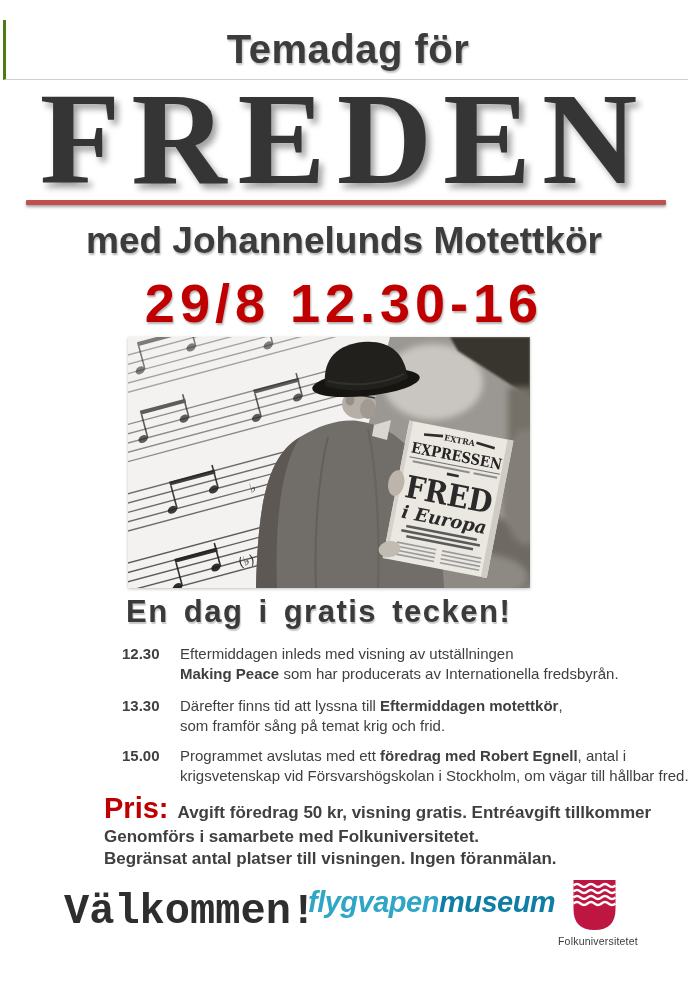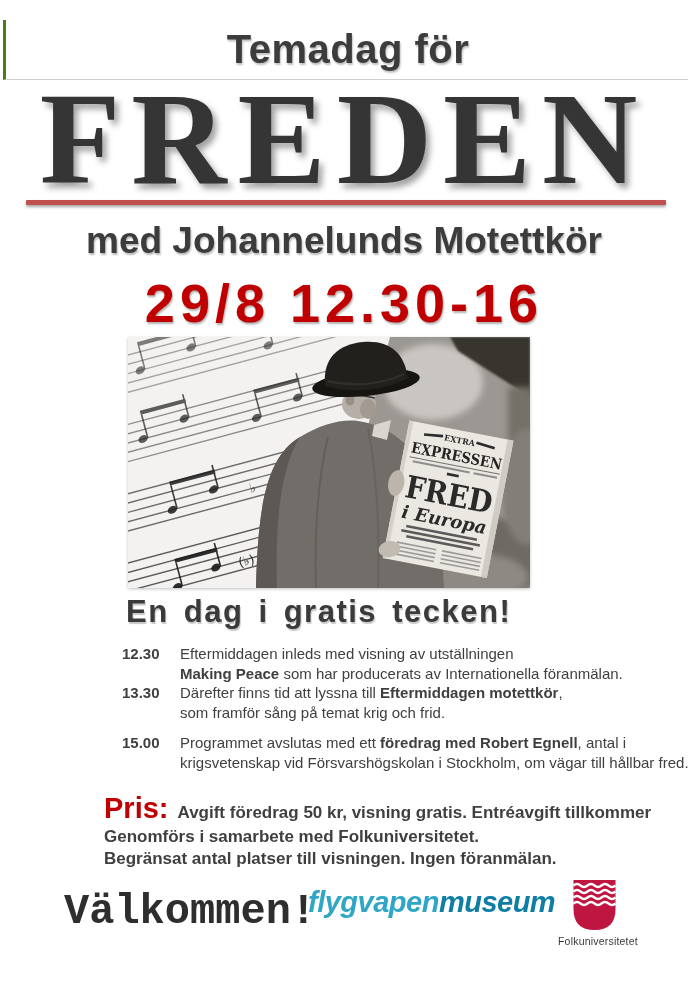--- a/index.html
+++ b/index.html
@@ -30,21 +30,21 @@
   .photo{position:absolute;left:128px;top:337px;width:402px;height:251px;margin:0;
          box-shadow:0 1px 3px rgba(0,0,0,0.25);}
   .photo svg{display:block;width:100%;height:100%;}
 
   .tagline{position:absolute;left:126px;top:594px;margin:0;font-size:31px;font-weight:bold;
            color:#3a3a3a;letter-spacing:1.5px;word-spacing:5px;
            text-shadow:1px 2px 1px rgba(0,0,0,0.22);}
 
   .schedule{position:absolute;left:122px;top:644px;width:560px;font-size:15px;line-height:19.5px;}
   .schedule-row{display:flex;}
-  .schedule-row.r1{}
+  .schedule-row.r1{margin-bottom:13px;}
   .schedule-row.r2{margin-bottom:11px;}
   .schedule-time{width:58px;flex:none;font-weight:bold;}
   .schedule-desc div{white-space:nowrap;}
   .b{font-weight:bold;}
 
   .pricing{position:absolute;left:104px;top:794px;width:575px;font-weight:bold;color:#3f3f3f;}
   .price-line1{display:flex;align-items:baseline;margin-bottom:3px;}
   .price-label{font-size:29px;color:#c00000;margin-right:9px;line-height:1;}
   .price-text{font-size:17px;}
   .price-line{font-size:17px;line-height:22px;white-space:nowrap;}
@@ -235,21 +235,21 @@
     </svg>
   </figure>
 
   <h4 class="tagline">En dag i gratis tecken!</h4>
 
   <section class="schedule">
     <div class="schedule-row r1">
       <div class="schedule-time">12.30</div>
       <div class="schedule-desc">
         <div><span>Eftermiddagen inleds med visning av utställningen</span><span class="b"></span><span></span></div>
-        <div><span></span><span class="b">Making Peace</span><span> som har producerats av Internationella föranmälan.</span></div>
+        <div><span></span><span class="b">Making Peace</span><span> som har producerats av Internationella fredsbyrån.</span></div>
       </div>
     </div>
     <div class="schedule-row r2">
       <div class="schedule-time">13.30</div>
       <div class="schedule-desc">
         <div><span>Därefter finns tid att lyssna till </span><span class="b">Eftermiddagen motettkör</span><span>,</span></div>
         <div><span>som framför sång på temat krig och frid.</span><span class="b"></span><span></span></div>
       </div>
     </div>
     <div class="schedule-row r3">

